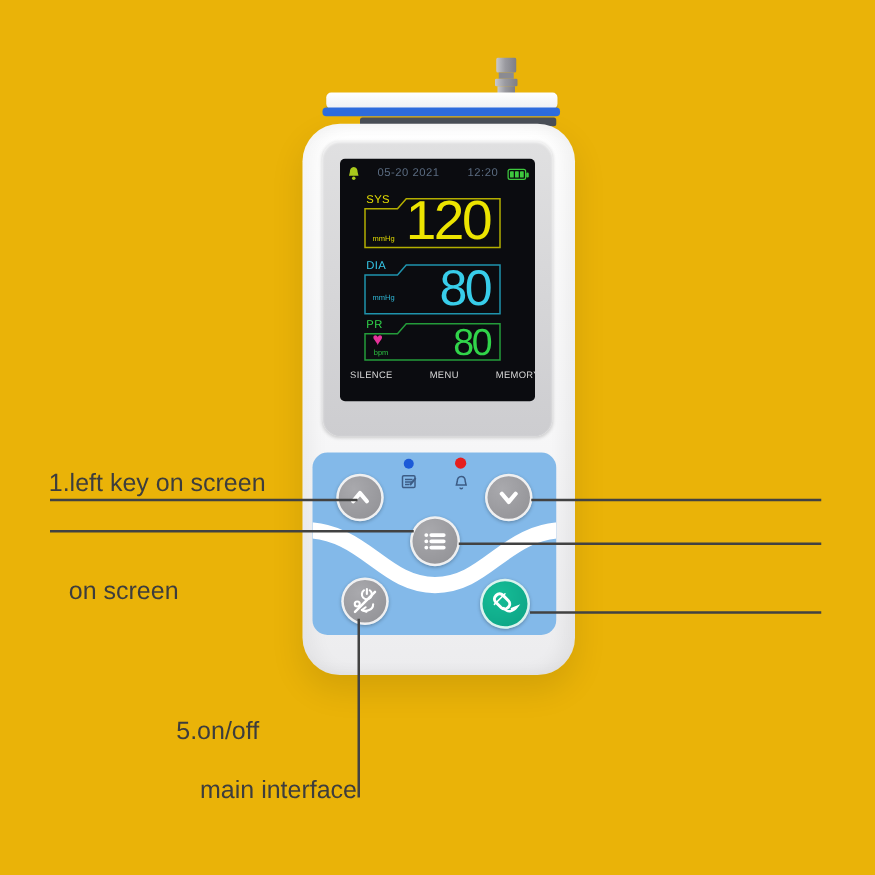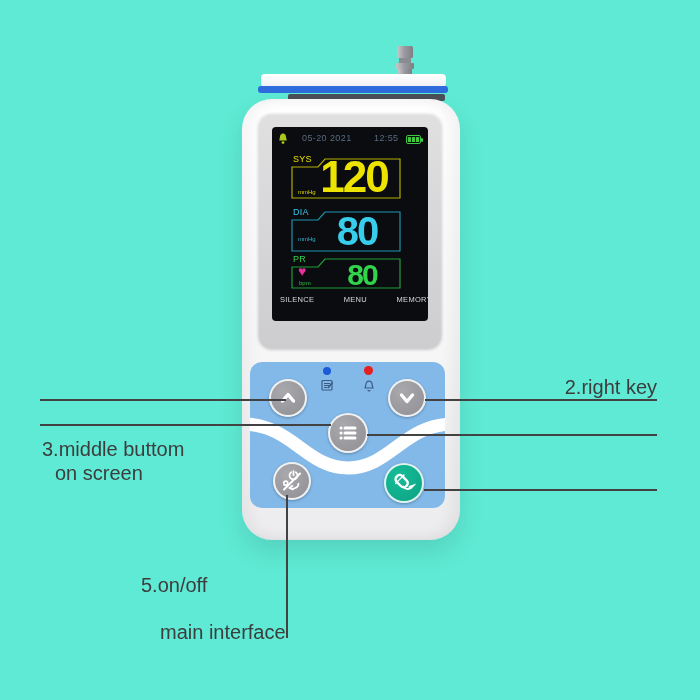--- a/index.html
+++ b/index.html
@@ -1,16 +1,16 @@
 <!DOCTYPE html>
 <html><head>
 <meta charset="utf-8">
 <style>
   html,body{margin:0;padding:0;background:#fff;}
-  .stage{position:relative;width:700px;height:700px;background:#5eead4;overflow:hidden;
+  .stage{position:relative;width:700px;height:700px;background:#eab308;overflow:hidden;
          font-family:"Liberation Sans",sans-serif;}
   .abs{position:absolute;}
 
   
   .connector{left:393px;top:46px;width:24px;height:44px;}
   .cap{left:261px;top:74px;width:185px;height:13px;background:linear-gradient(180deg,#ffffff,#eef0f3);
        border-radius:4px;box-shadow:0 1px 1px rgba(0,0,0,.12);}
   .capstripe{left:258px;top:86px;width:190px;height:7px;background:#2e6cdd;border-radius:3px;}
   .topshadow{left:288px;top:94px;width:157px;height:7px;background:#4a4f58;border-radius:2px;}
   .body{left:242px;top:99px;width:218px;height:441px;border-radius:30px;
@@ -22,21 +22,21 @@
 
   
   .scr{left:272px;top:127px;width:156px;height:194px;background:#0b0c10;border-radius:4px;overflow:hidden;}
   .scr .abs{line-height:1;}
   .sb-date{left:30px;top:7px;font-size:9px;color:#5a6b80;letter-spacing:.4px;}
   .sb-time{left:102px;top:7px;font-size:9px;color:#5a6b80;letter-spacing:.4px;}
   .batt{left:134px;top:8px;width:15px;height:9px;border:1px solid #3ec83e;border-radius:2px;display:flex;gap:1px;padding:1px;box-sizing:border-box;}
   .batt i{flex:1;background:#3ec83e;border-radius:.5px;}
   .batt:after{content:"";position:absolute;right:-3px;top:2px;width:2px;height:4px;background:#3ec83e;border-radius:1px;}
   .lab{font-size:9px;font-weight:normal;letter-spacing:.3px;}
-  .val{font-weight:bold;text-align:center;letter-spacing:-2px;}
+  .val{font-weight:normal;text-align:right;letter-spacing:-2px;}
   .unit{font-size:6px;}
   .softkeys{left:0;top:169px;width:168px;display:flex;justify-content:space-between;
             padding:0 8px;box-sizing:border-box;font-size:7.5px;color:#d9d9d9;letter-spacing:.3px;}
 
   
   .panel{left:250px;top:362px;width:195px;height:146px;border-radius:12px;background:#83b9e9;overflow:hidden;}
   .btn{position:absolute;border-radius:50%;display:flex;align-items:center;justify-content:center;
        background:radial-gradient(circle at 35% 30%,#a9a9ad,#909094);
        border:2px solid rgba(255,255,255,.85);box-shadow:0 1px 3px rgba(0,0,0,.28);box-sizing:border-box;}
   .btn.teal{background:radial-gradient(circle at 35% 30%,#16bd97,#0ca183);}
@@ -72,21 +72,21 @@
 
   <div class="abs body"></div>
   <div class="abs bezel"></div>
 
   <div class="abs scr">
     <svg class="abs" style="left:5px;top:5px" width="12" height="14" viewBox="0 0 12 14">
       <path d="M6,1.5 C3.9,1.5 2.9,3.3 2.9,5.6 L2.2,8.6 L9.8,8.6 L9.1,5.6 C9.1,3.3 8.1,1.5 6,1.5 Z" fill="#a9c91c"></path>
       <circle cx="6" cy="10.6" r="1.4" fill="#a9c91c"></circle>
     </svg>
     <span class="abs sb-date">05-20 2021</span>
-    <span class="abs sb-time">12:55</span>
+    <span class="abs sb-time">12:20</span>
     <div class="abs batt">
         <i></i>
         <i></i>
         <i></i>
       </div>
 
     <svg class="abs" style="left:0;top:0" width="156" height="194" viewBox="0 0 156 194">
       <path d="M20,40 H46 L53,32 H128 V71 H20 Z" fill="none" stroke="#b3ae00" stroke-width="1.2"></path>
       <path d="M20,93 H46 L53,85 H128 V124 H20 Z" fill="none" stroke="#1f93ad" stroke-width="1.2"></path>
       <path d="M20,140 H46 L53,132 H128 V161 H20 Z" fill="none" stroke="#249c3a" stroke-width="1.2"></path>
@@ -175,19 +175,18 @@
     </svg>
   </div>
 
   <div class="abs lineh" style="left:40px;top:399px;width:246px"></div>
   <div class="abs lineh" style="left:425px;top:399px;width:232px"></div>
   <div class="abs lineh" style="left:40px;top:424px;width:291px"></div>
   <div class="abs lineh" style="left:367px;top:434px;width:290px"></div>
   <div class="abs lineh" style="left:424px;top:489px;width:233px"></div>
   <div class="abs linev" style="left:286px;top:495px;height:143px"></div>
 
-  <div class="abs ann" style="right:43px;top:376px">2.right key</div>
-  <div class="abs ann" style="left:42px;top:438px">3.middle buttom</div>
+  <div class="abs ann" style="left:39px;top:376px">1.left key on screen</div>
   <div class="abs ann" style="left:55px;top:462px">on screen</div>
   <div class="abs ann" style="left:141px;top:574px">5.on/off</div>
   <div class="abs ann" style="left:160px;top:621px">main interface</div>
 
 </div>
 
 </body></html>

